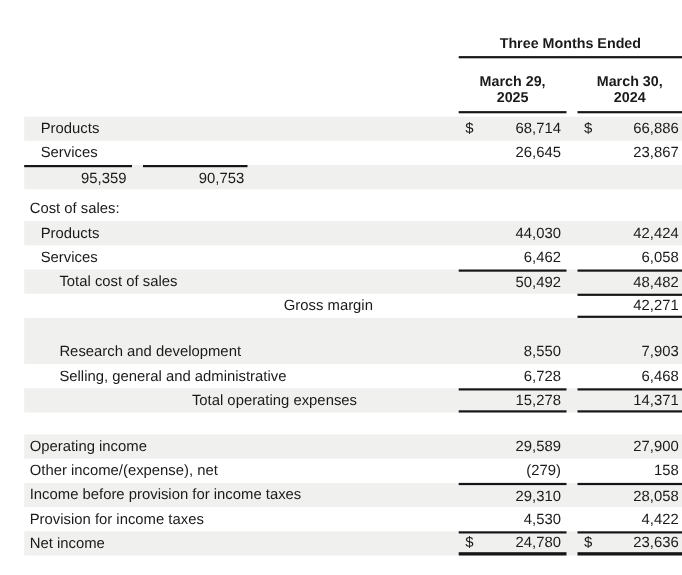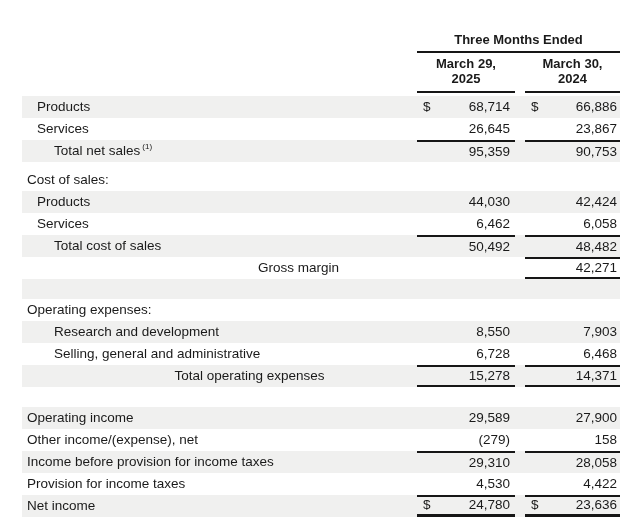--- a/index.html
+++ b/index.html
@@ -21,21 +21,21 @@
   
   .hdr{margin:5px 0 0 417px;width:203px;}
   .hdr-group{
     font-size:13px;font-weight:bold;text-align:center;
     padding-bottom:4px;border-bottom:2px solid var(--line);
     white-space:nowrap;
   }
   .hdr-dates{display:flex;gap:10px;margin-top:1px;}
   .hdr-col{
     text-align:center;font-size:13px;font-weight:bold;line-height:1.18;
-    padding:2px 0 4px;border-bottom:2px solid var(--line);
+    padding:12px 0 4px;border-bottom:2px solid var(--line);
     box-sizing:border-box;
   }
   .hdr-col.c1{width:98px;}
   .hdr-col.c2{width:95px;}
   
   .tbl{margin-top:3px;}
   .row{
     display:flex;height:22px;line-height:22px;
     margin-left:22px;font-size:13.5px;white-space:nowrap;
   }
@@ -95,21 +95,20 @@
       <div class="cell v1">
           <span>26,645</span>
         </div>
       <div class="cell gap"></div>
       <div class="cell v2">
           <span>23,867</span>
         </div>
     </div>
 
     <div class="row ind2 shaded bt">
-      <div class="lbl"><span>Total net sales</span><sup class="fn">(1)</sup></div>
       <div class="cell v1">
           <span>95,359</span>
         </div>
       <div class="cell gap"></div>
       <div class="cell v2">
           <span>90,753</span>
         </div>
     </div>
 
     <div class="row ind0 gapbefore">
@@ -155,26 +154,20 @@
     <div class="row ind3 bt bb">
       <div class="lbl">Gross margin</div>
       <div class="cell gap"></div>
       <div class="cell v2">
           <span>42,271</span>
         </div>
     </div>
 
     <div class="spacer shaded"></div>
 
-    <div class="row ind0">
-      <div class="lbl">Operating expenses:</div>
-      <div class="cell v1"></div>
-        <div class="cell gap"></div>
-        <div class="cell v2"></div>
-    </div>
 
     <div class="row ind2 shaded">
       <div class="lbl">Research and development</div>
       <div class="cell v1">
           <span>8,550</span>
         </div>
       <div class="cell gap"></div>
       <div class="cell v2">
           <span>7,903</span>
         </div>

